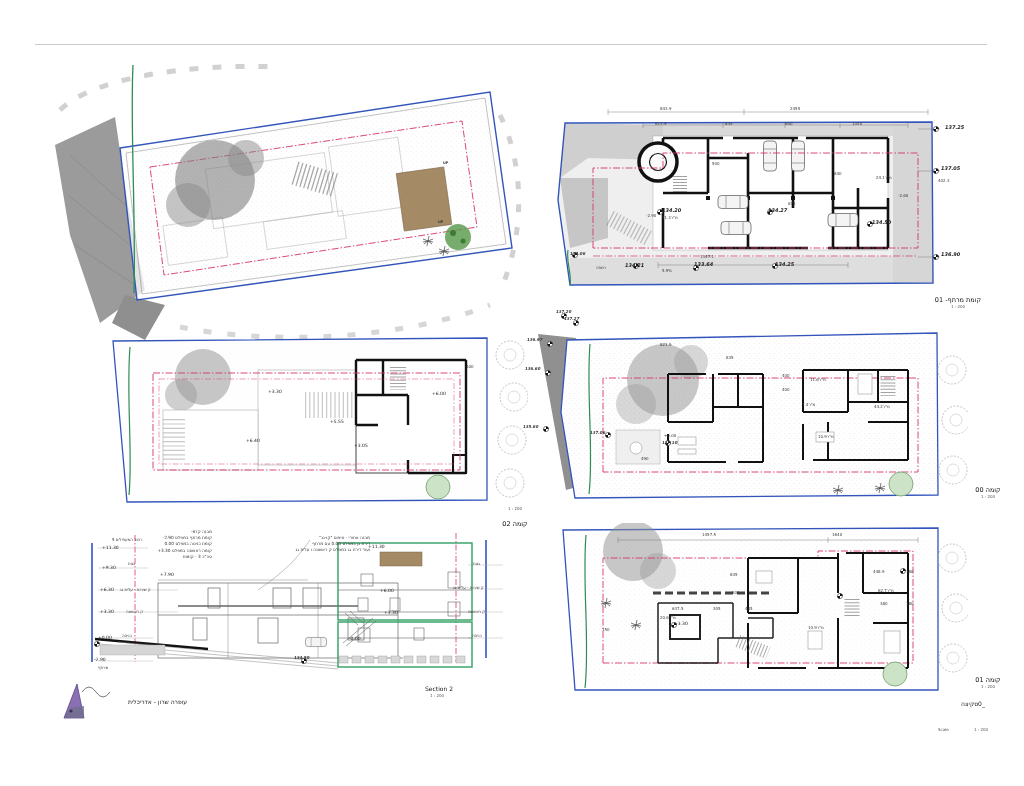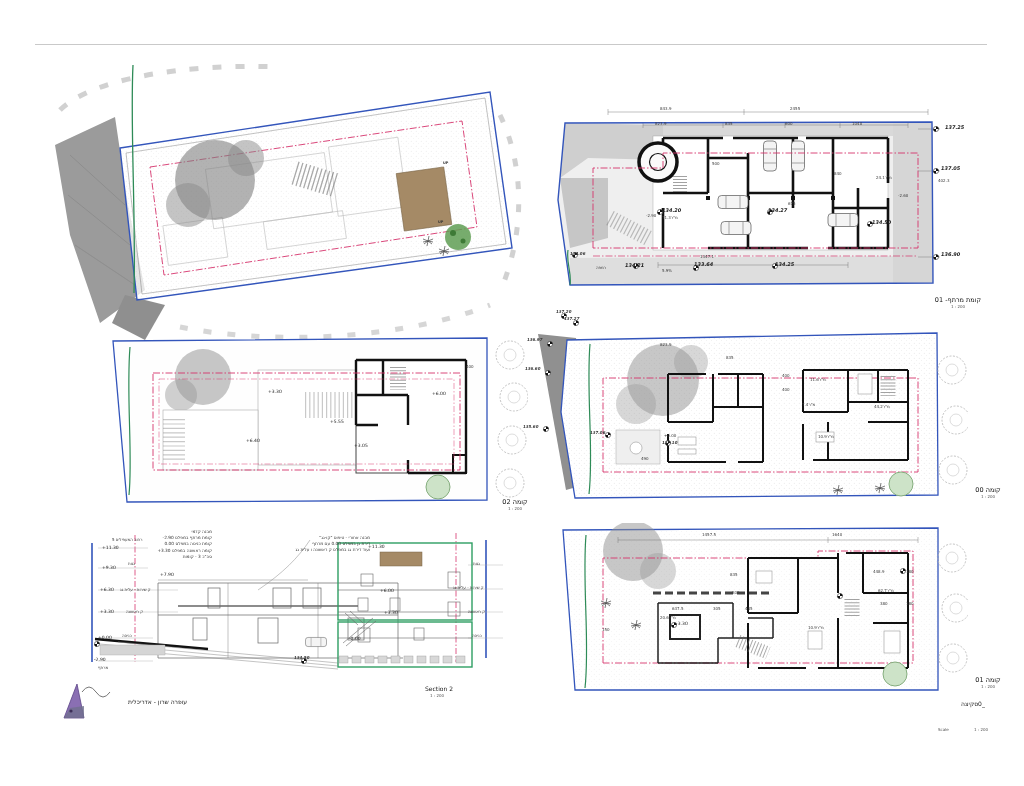--- a/index.html
+++ b/index.html
@@ -213,21 +213,21 @@
         <use href="#stree" x="402" y="148"></use>
     </g>
     <circle cx="330" cy="152" r="12" fill="#cde3c8" stroke="#86ae7f"></circle>
   </svg>
   <div class="lbl s45" style="left:268px;top:390px">+3.30</div>
   <div class="lbl s45" style="left:330px;top:420px">+5.55</div>
   <div class="lbl s45" style="left:246px;top:439px">+6.40</div>
   <div class="lbl s45" style="left:432px;top:392px">+6.00</div>
   <div class="lbl s45" style="left:354px;top:444px">+3.05</div>
   <div class="lbl s4" style="left:466px;top:365px">400</div>
-  <div class="lbl title he" style="left:475px;top:499px">קומה 02</div>
+  <div class="lbl title he" style="left:475px;top:521px">קומה 02</div>
   <div class="lbl sub" style="left:475px;top:507px">1 : 200</div>
 
   <svg style="left:528px;top:312px" width="440" height="205" viewBox="0 0 440 205">
     <defs>
         <clipPath id="gclip">
           <polygon points="39,28 409,21 410,183 47,186 33,100"></polygon>
         </clipPath>
       </defs>
     <polygon points="10,22 48,26 66,170 38,178" fill="#909090"></polygon>
     <polygon points="39,28 409,21 410,183 47,186 33,100" fill="#ffffff"></polygon>

